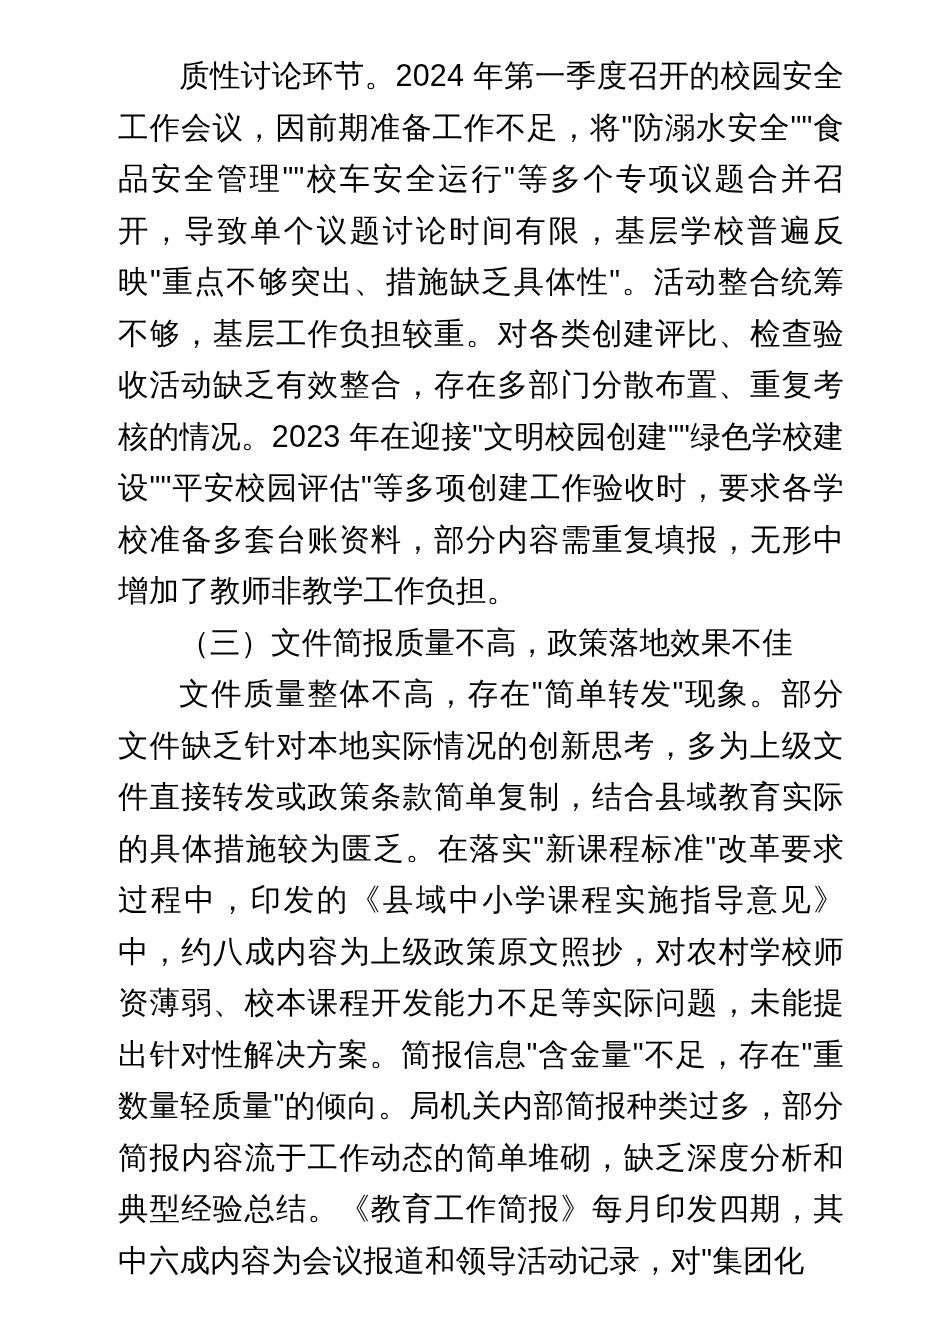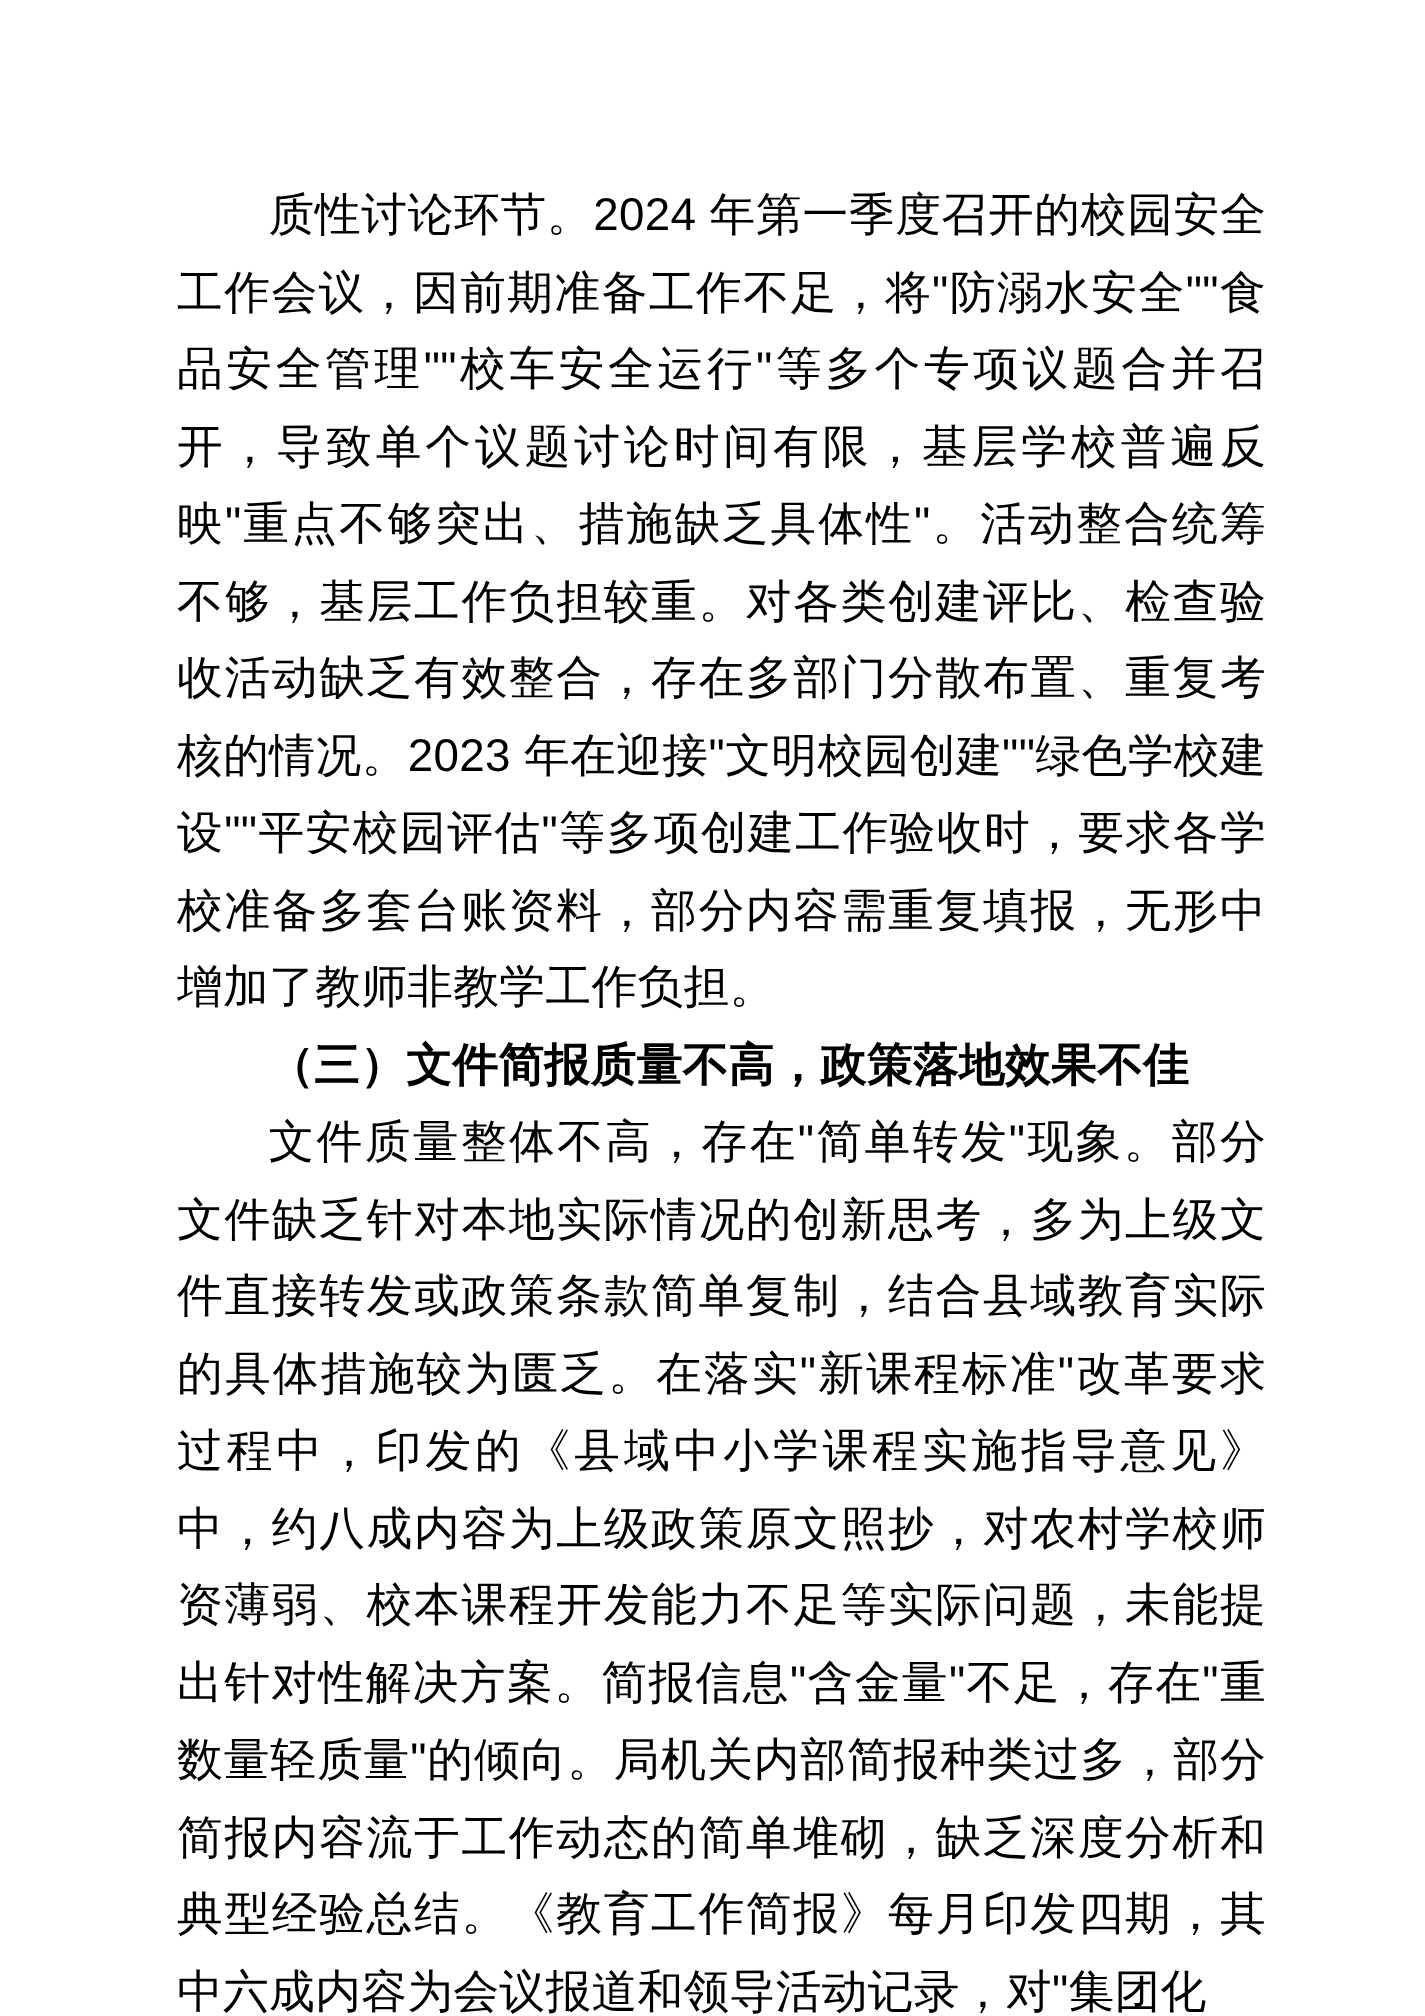--- a/index.html
+++ b/index.html
@@ -11,42 +11,42 @@
     width: 950px;
     height: 1344px;
     font-family: "Liberation Sans", sans-serif;
   }
   .page {
     position: relative;
     width: 950px;
     height: 1344px;
     background: #ffffff;
     box-sizing: border-box;
-    padding: 118px 106px 40px 118px;
+    padding: 50px 106px 40px 118px;
   }
   .doc-body {
     font-size: 30.5px;
     line-height: 51.5px;
     color: #000000;
     text-align: justify;
     text-justify: inter-ideograph;
     letter-spacing: 0.2px;
   }
   .para {
     margin: 0;
     text-indent: 2em;
     font-size: 30.5px;
     line-height: 51.5px;
   }
   .heading {
     margin: 0;
     text-indent: 2em;
     font-size: 30.5px;
     line-height: 51.5px;
-    font-weight: bold;
+    font-weight: normal;
   }
 </style>
 </head>
 <body>
 
 <div class="page">
   <div class="doc-body">
     <p class="para">质性讨论环节。2024 年第一季度召开的校园安全工作会议，因前期准备工作不足，将"防溺水安全""食品安全管理""校车安全运行"等多个专项议题合并召开，导致单个议题讨论时间有限，基层学校普遍反映"重点不够突出、措施缺乏具体性"。活动整合统筹不够，基层工作负担较重。对各类创建评比、检查验收活动缺乏有效整合，存在多部门分散布置、重复考核的情况。2023 年在迎接"文明校园创建""绿色学校建设""平安校园评估"等多项创建工作验收时，要求各学校准备多套台账资料，部分内容需重复填报，无形中增加了教师非教学工作负担。</p>
     <p class="heading">（三）文件简报质量不高，政策落地效果不佳</p>
     <p class="para">文件质量整体不高，存在"简单转发"现象。部分文件缺乏针对本地实际情况的创新思考，多为上级文件直接转发或政策条款简单复制，结合县域教育实际的具体措施较为匮乏。在落实"新课程标准"改革要求过程中，印发的《县域中小学课程实施指导意见》中，约八成内容为上级政策原文照抄，对农村学校师资薄弱、校本课程开发能力不足等实际问题，未能提出针对性解决方案。简报信息"含金量"不足，存在"重数量轻质量"的倾向。局机关内部简报种类过多，部分简报内容流于工作动态的简单堆砌，缺乏深度分析和典型经验总结。《教育工作简报》每月印发四期，其中六成内容为会议报道和领导活动记录，对"集团化</p>

